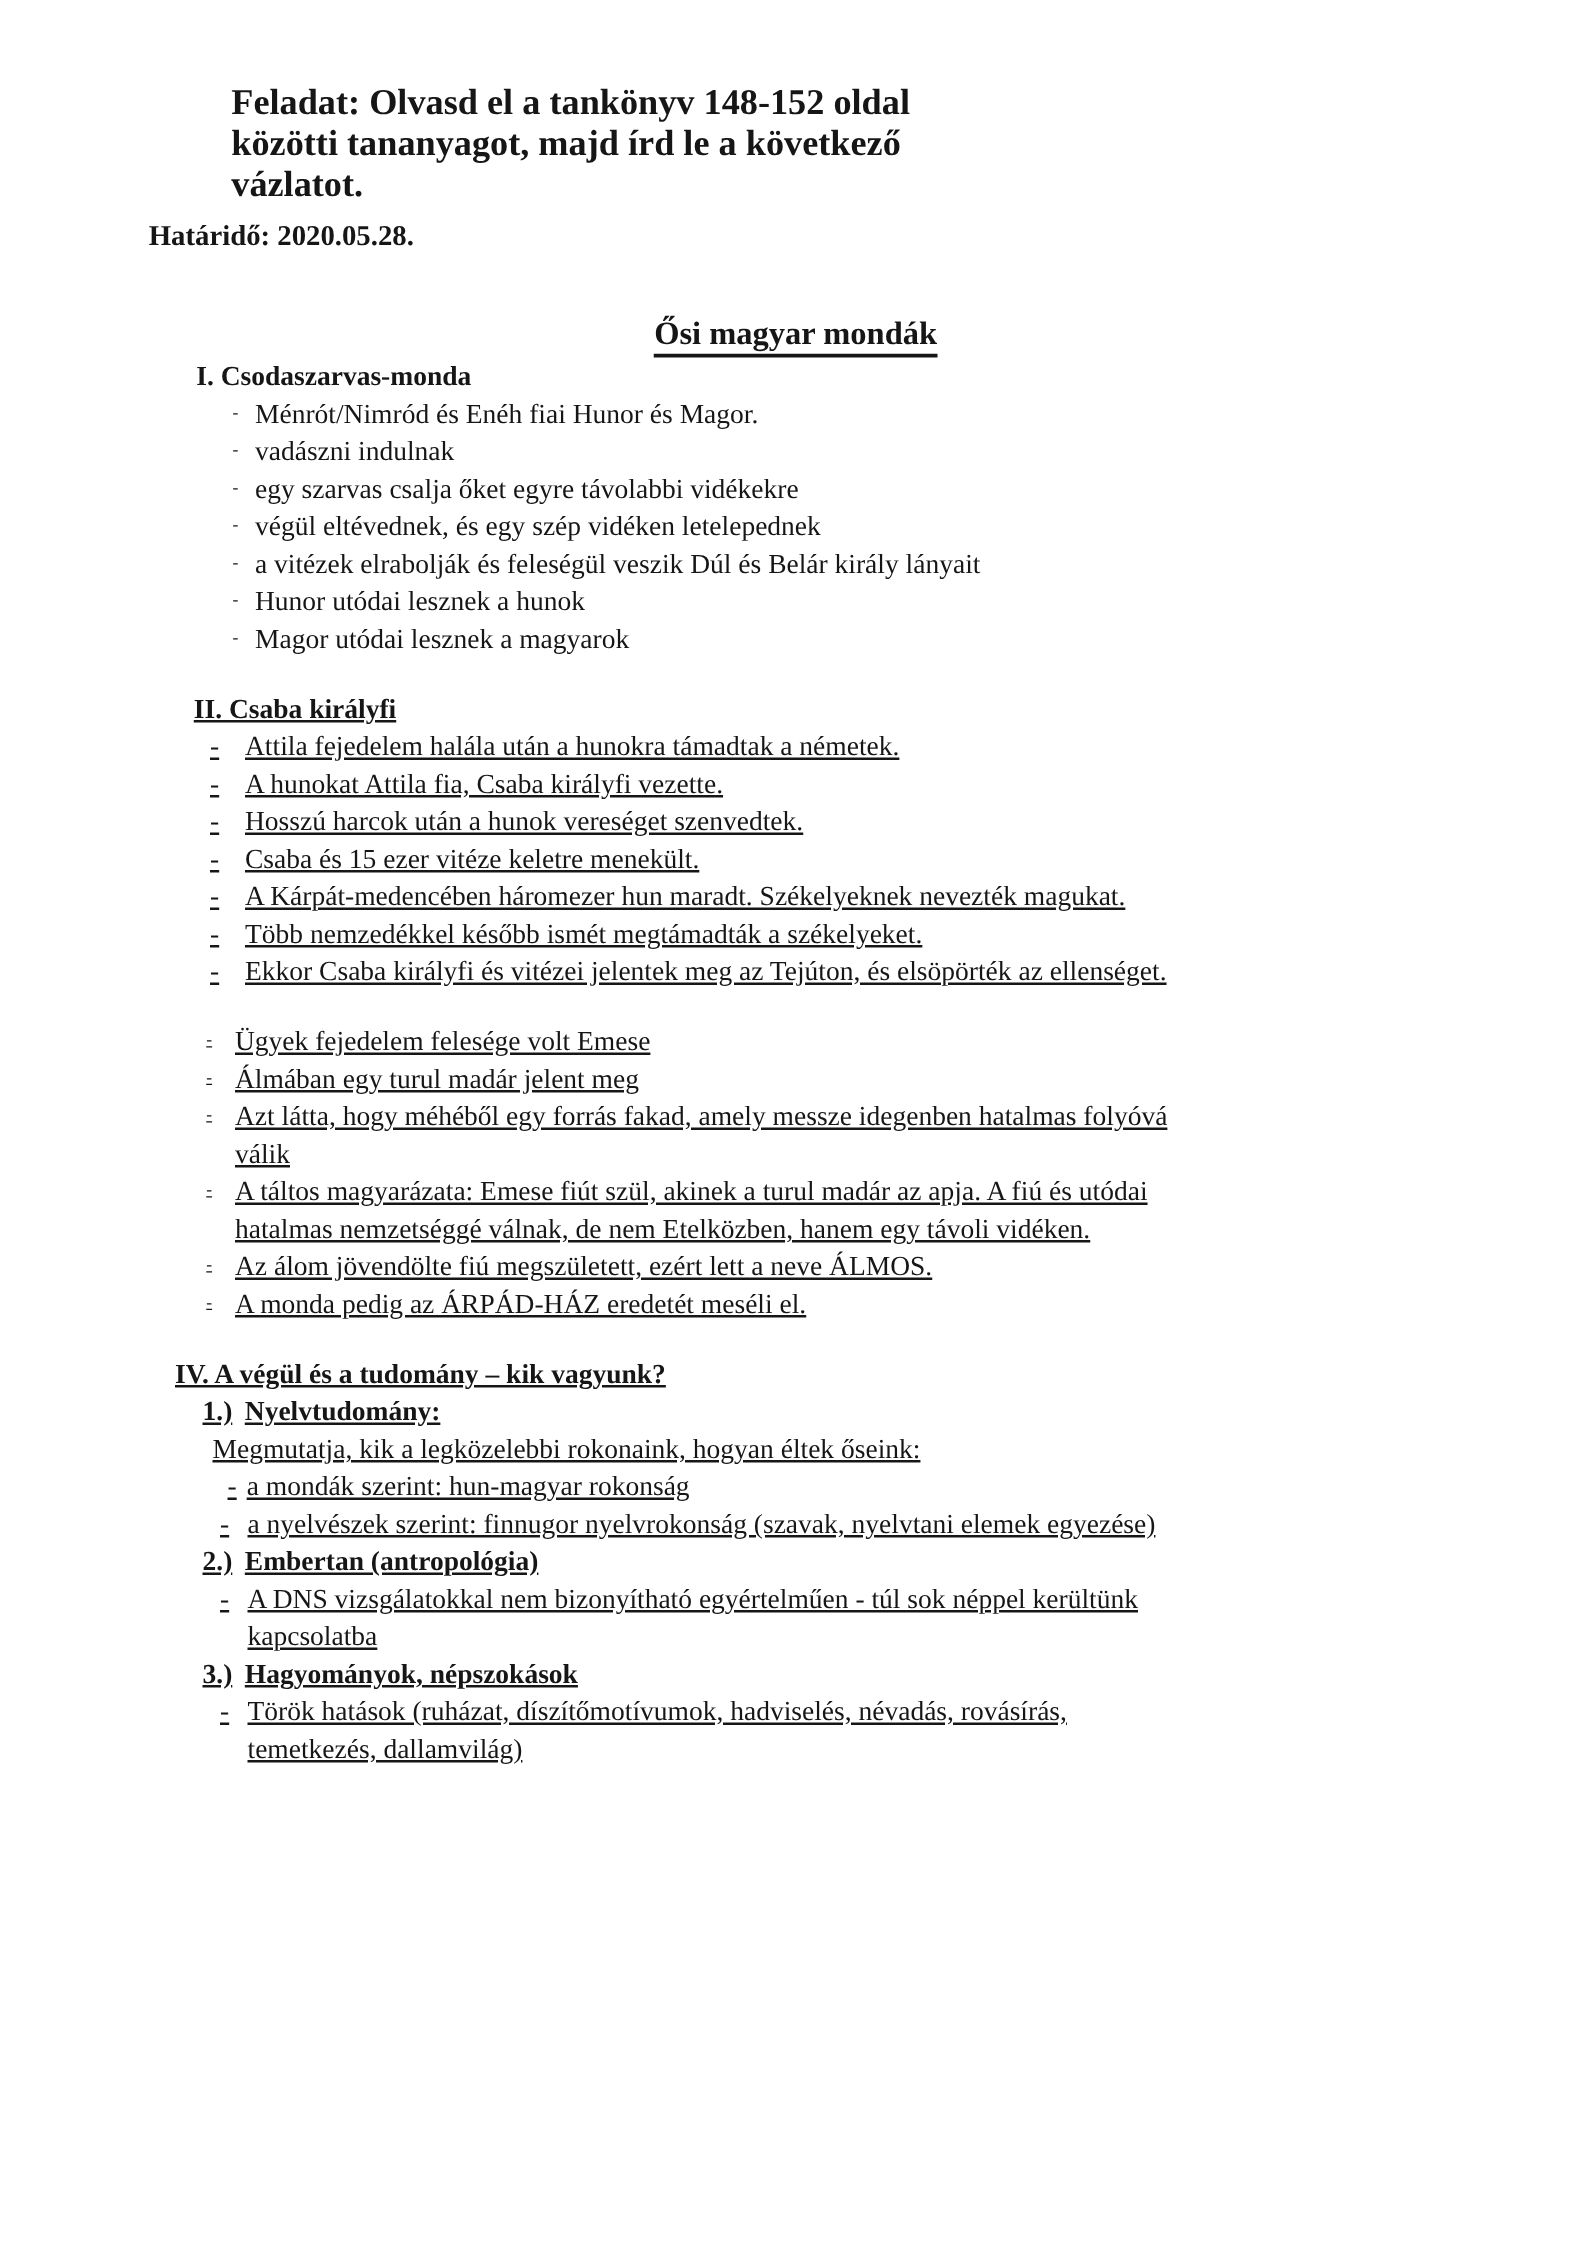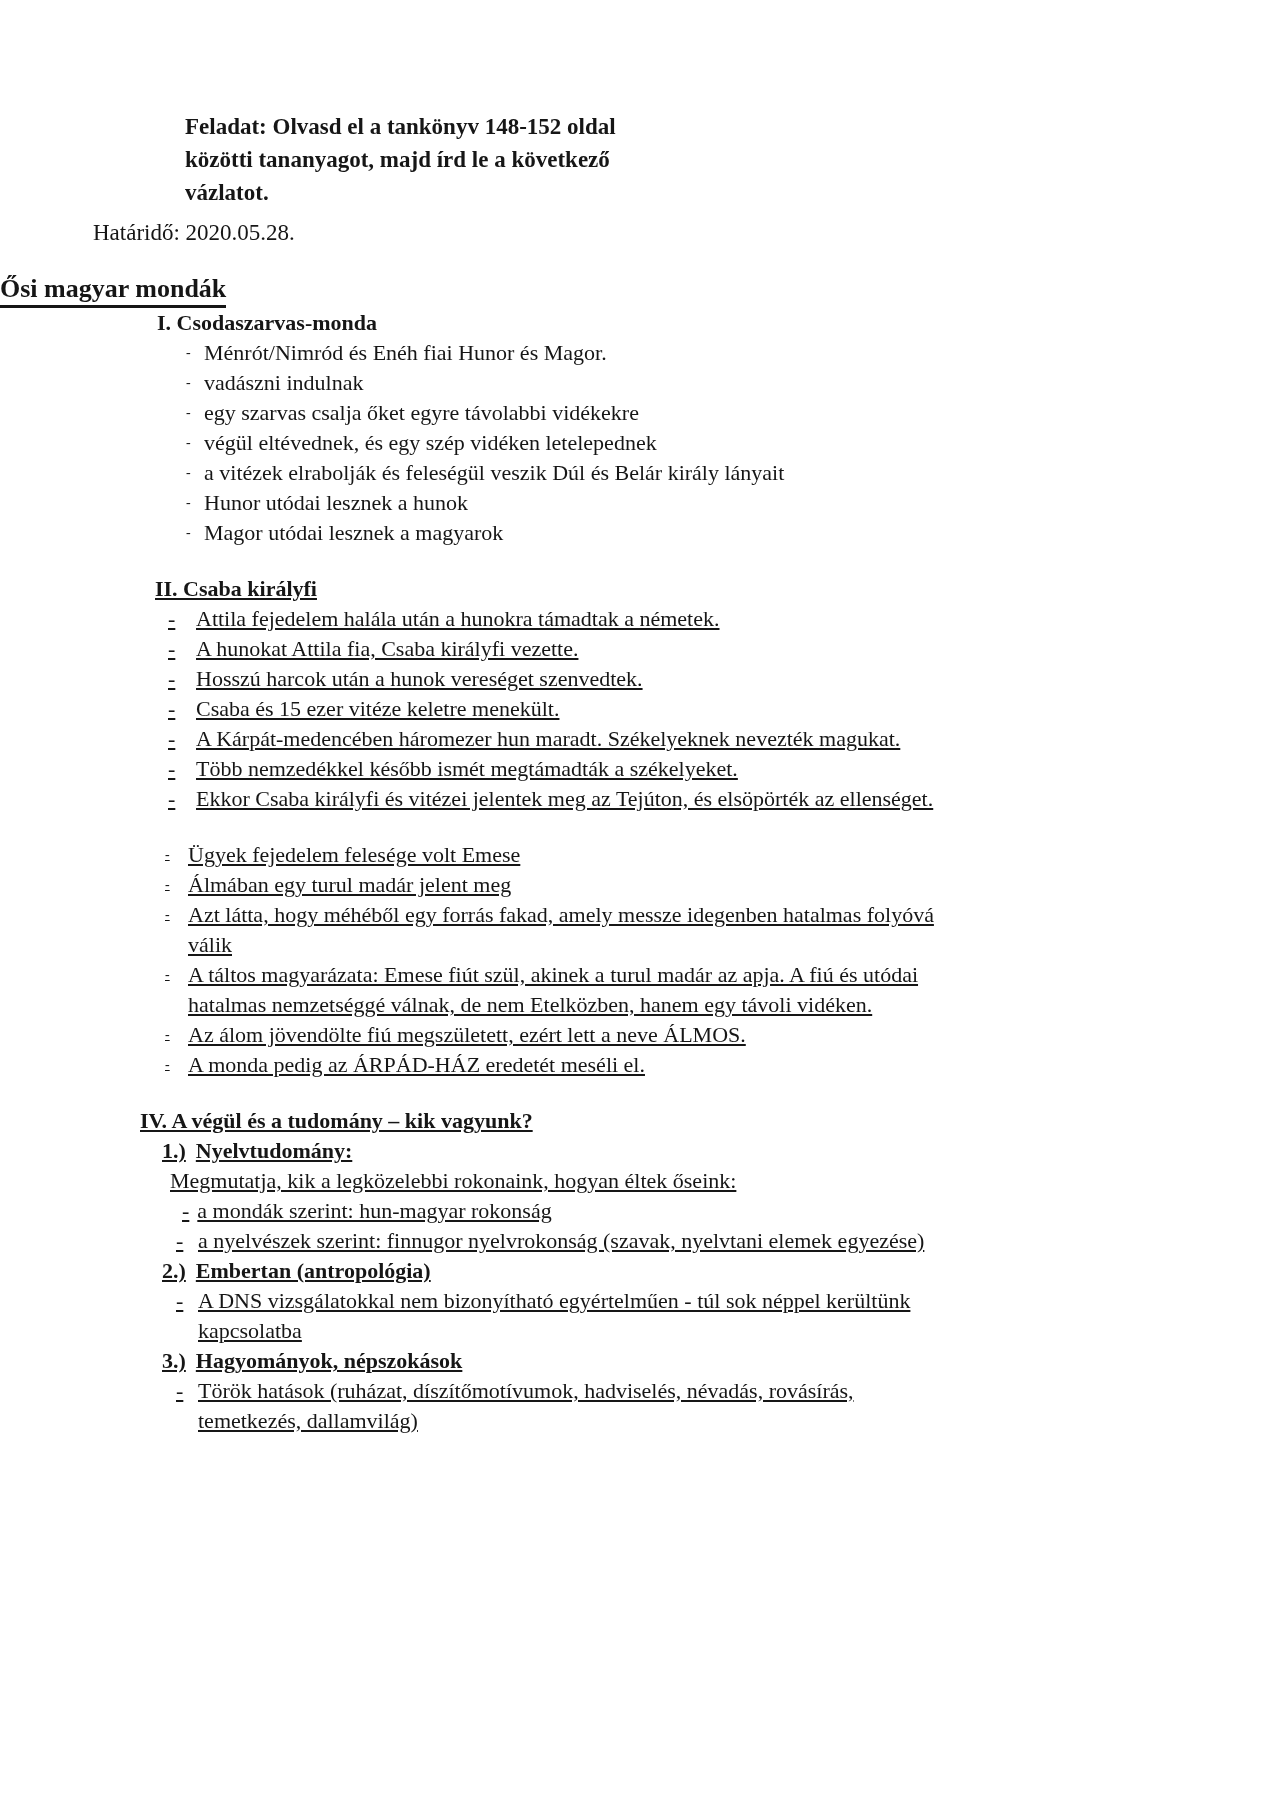--- a/index.html
+++ b/index.html
@@ -7,31 +7,31 @@
     width:1273px; height:1800px;
     background:#ffffff;
     font-family:"Liberation Serif","DejaVu Serif",serif;
     color:#161616;
     -webkit-font-smoothing:antialiased;
   }
   .page { position:relative; width:1273px; height:1800px; overflow:hidden; background:#fff; }
 
   
   .task {
-    margin:110px 0 0 185px;
-    font-weight:700; font-size:23px; line-height:33px;
+    margin:66px 0 0 185px;
+    font-weight:700; font-size:29px; line-height:33px;
     white-space:pre-line;
   }
   .deadline {
-    margin:7px 0 0 93px;
-    font-weight:400; font-size:23px; line-height:33px;
+    margin:7px 0 0 119px;
+    font-weight:700; font-size:23px; line-height:33px;
   }
 
   
-  .title-wrap { margin-top:24px; }
+  .title-wrap { margin-top:46px; text-align:center; }
   .doc-title {
     display:inline-block;
     font-weight:700; font-size:26px; line-height:32px;
     border-bottom:3px solid #161616; padding-bottom:0px;
   }
 
   
   .sec { margin-left:140px; font-size:22px; line-height:30px; }
   .sec-h { font-weight:700; white-space:pre; }
   .sec1 { }

